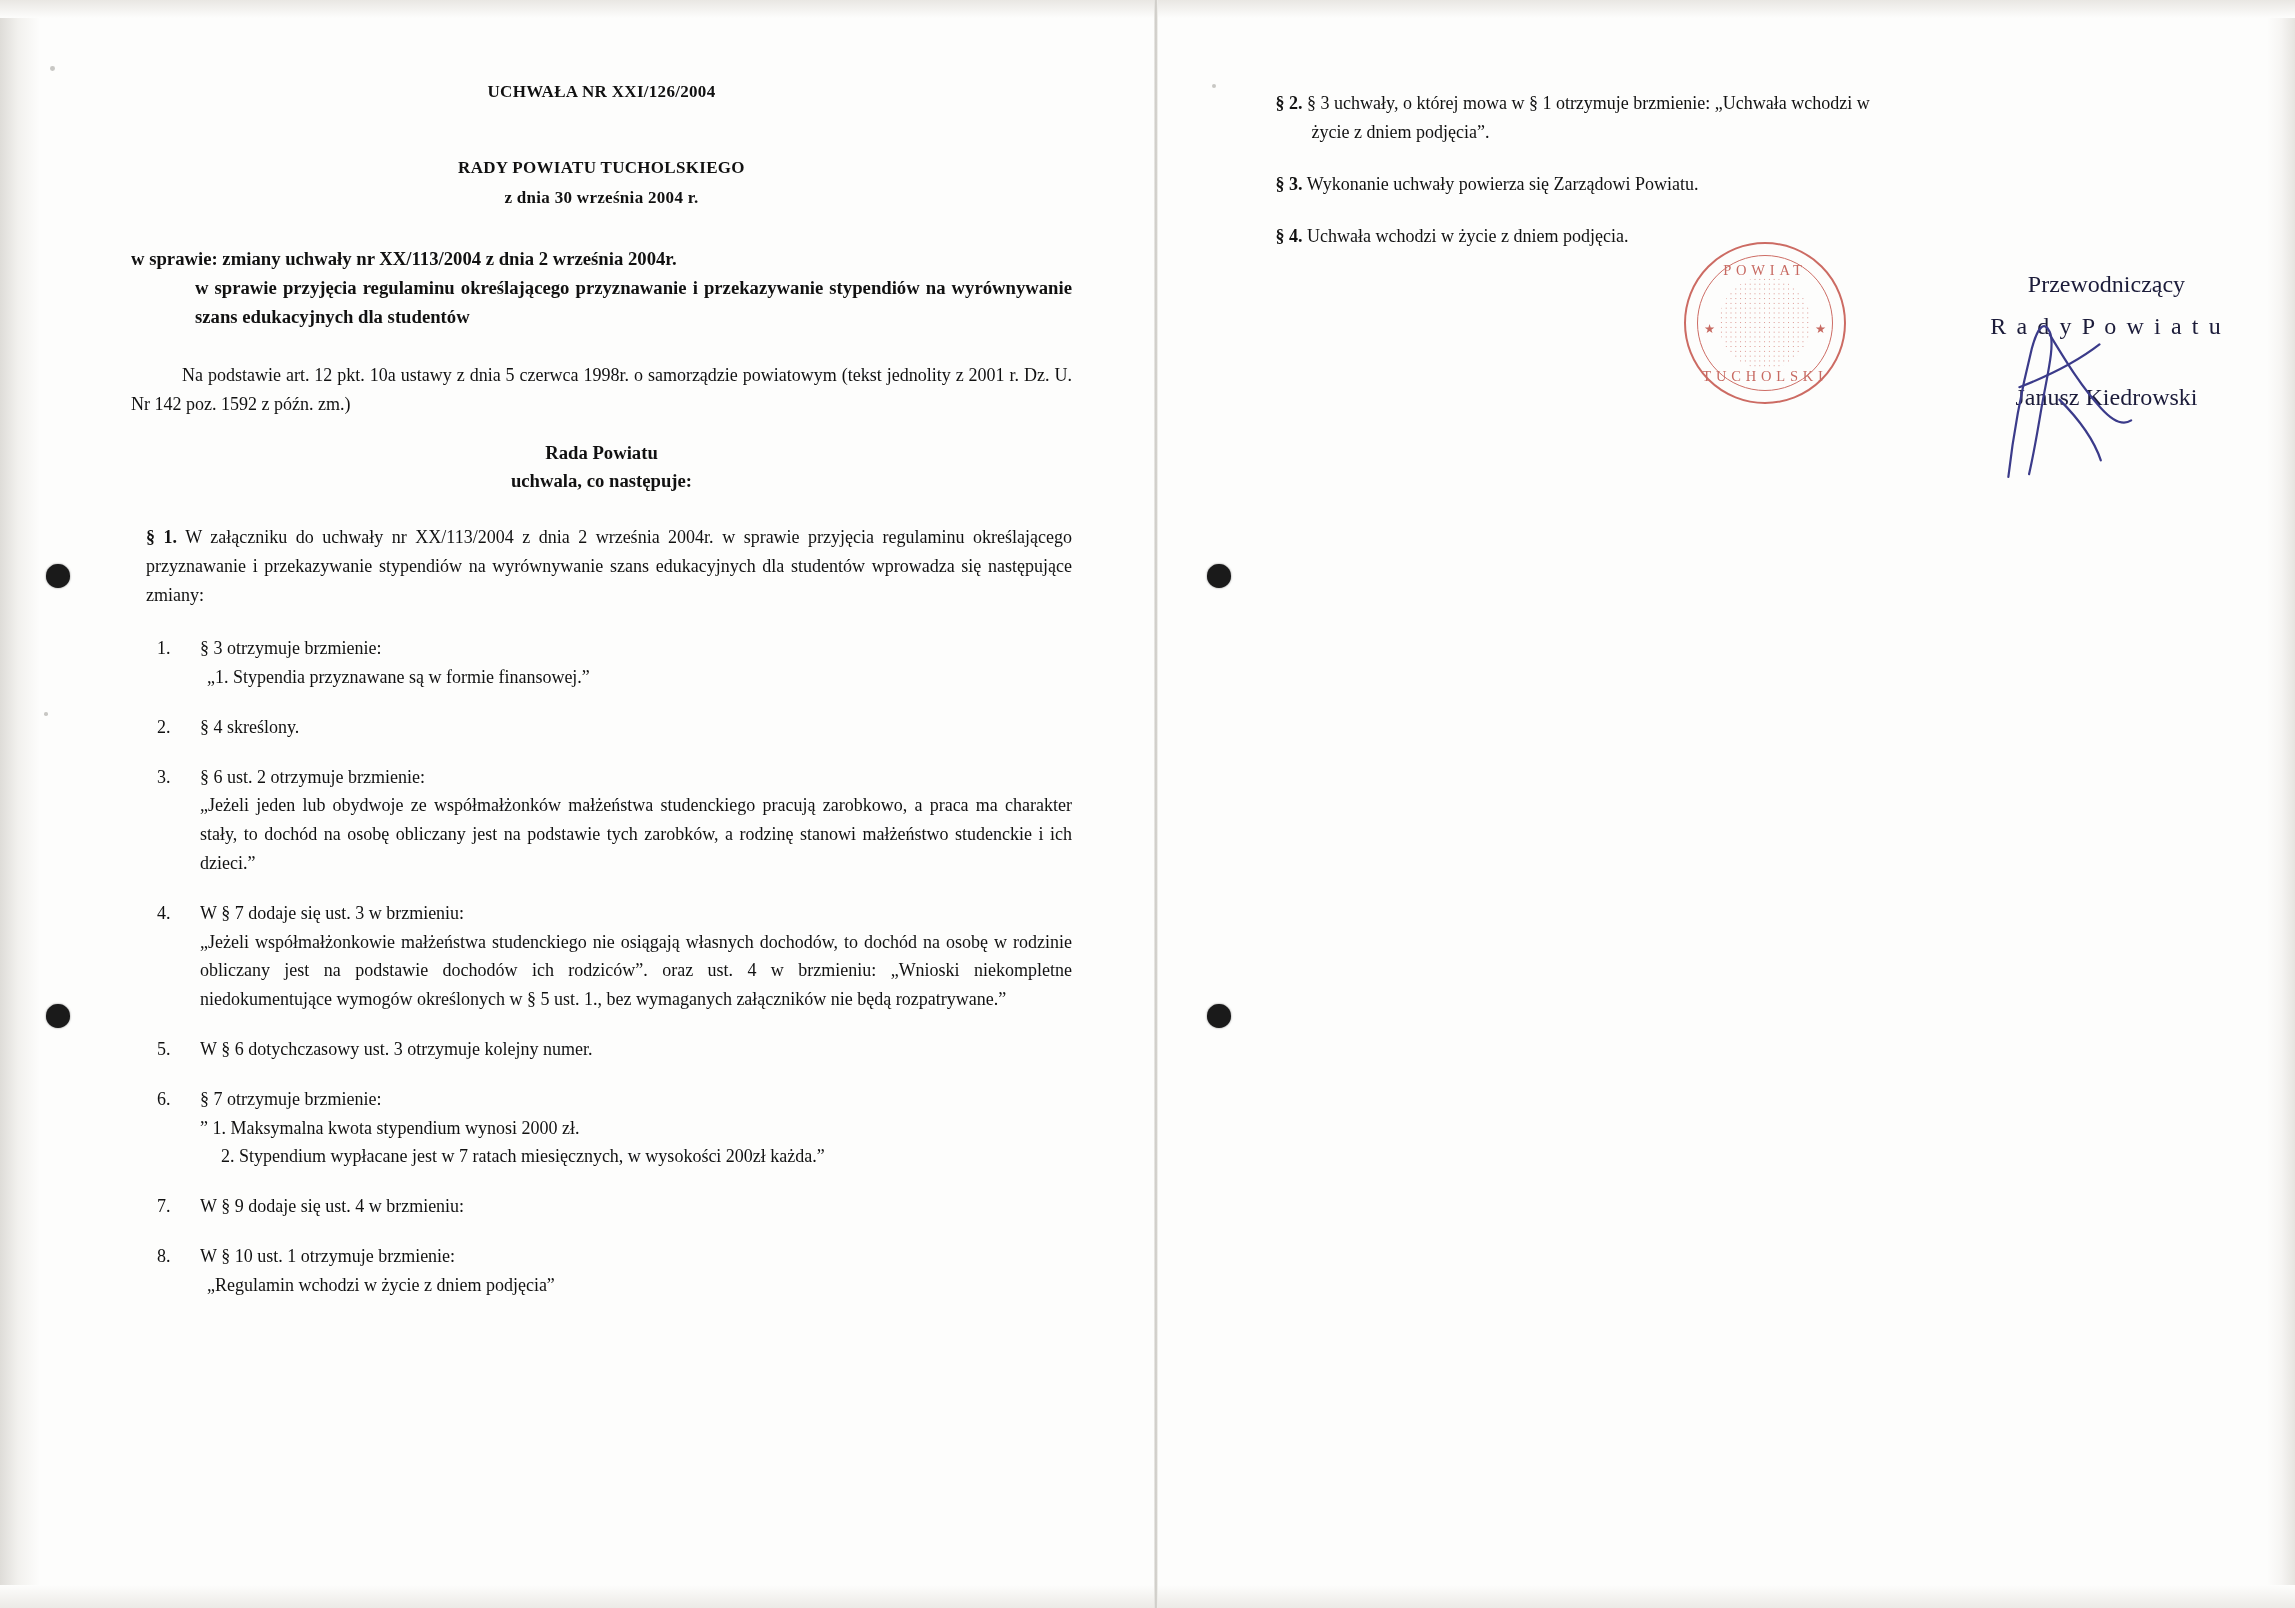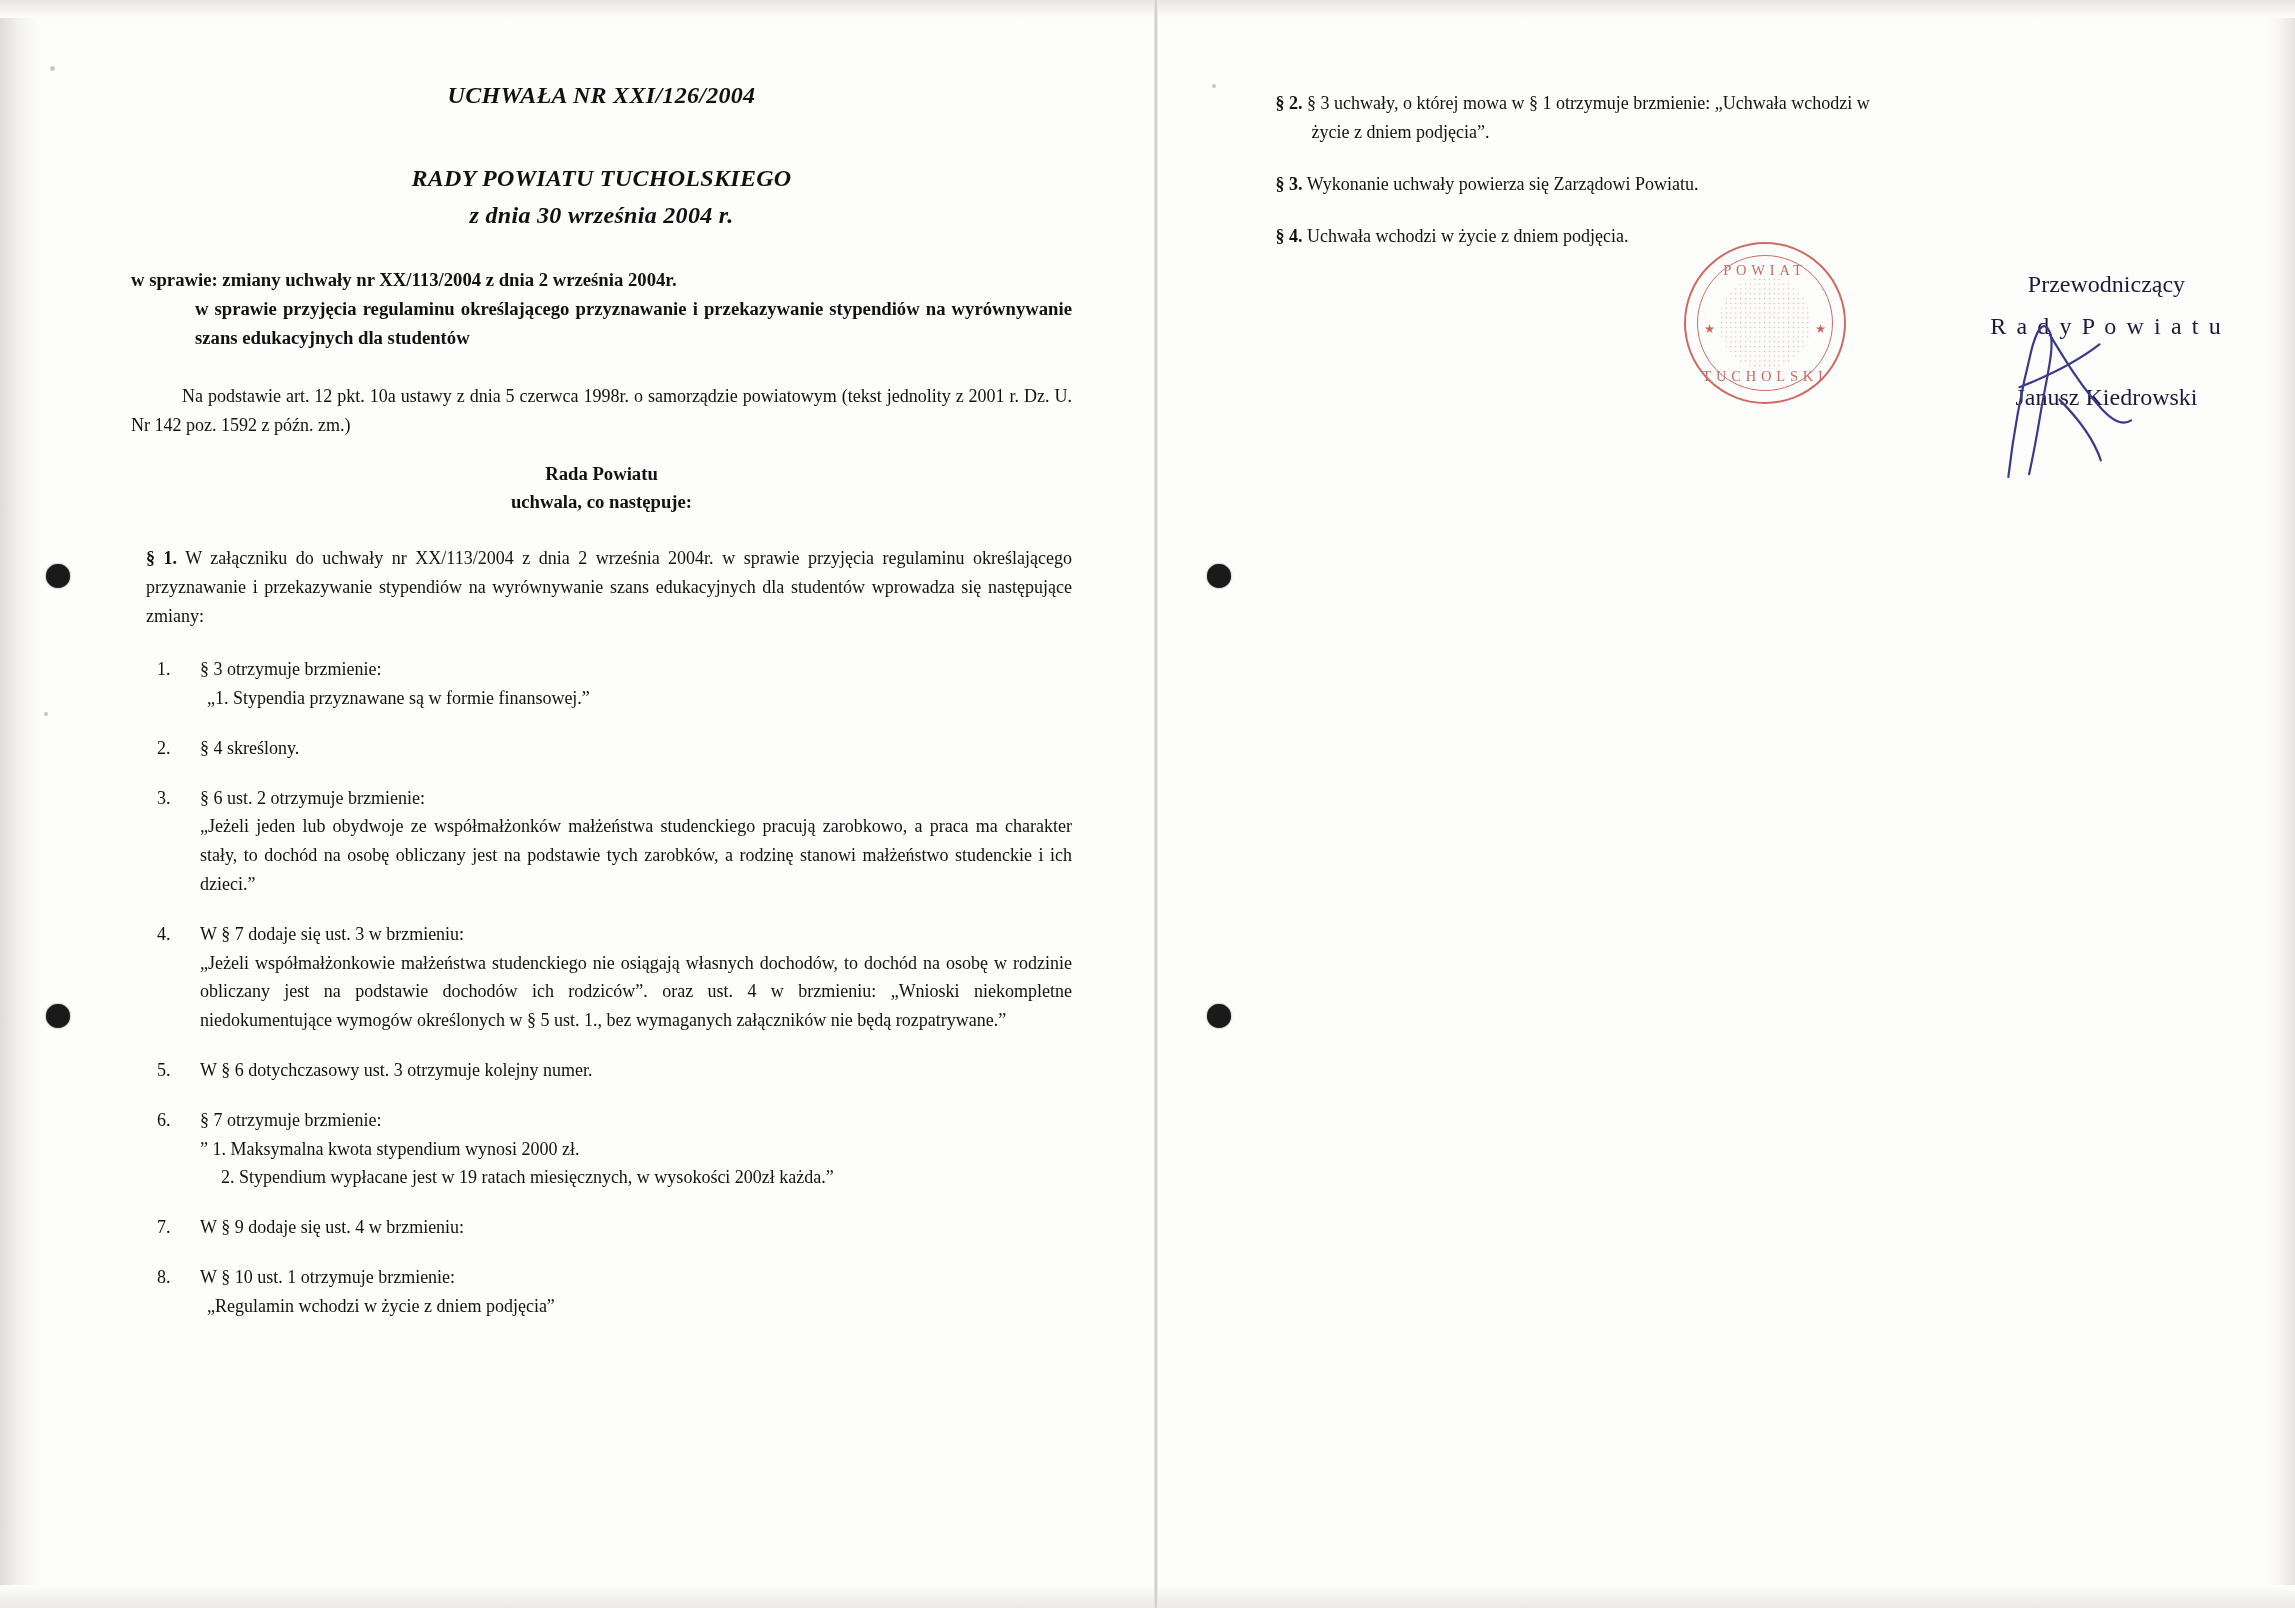--- a/index.html
+++ b/index.html
@@ -71,23 +71,22 @@
   .page-left { left: 41px;  width: 1107px; }
   .page-right{ left: 1169px; width: 1107px; }
 
   .col-inner-left  { position: absolute; left: 90px; top: 0; width: 941px; }
   .col-inner-right { position: absolute; left: 90px; top: 0; width: 954px; }
 
   
   .title {
     text-align: center;
     font-weight: bold;
-    font-size: 24px;
+    font-size: 17px;
     letter-spacing: 0.3px;
-    font-style: italic;
   }
   .t1 { margin-top: 82px; }
   .t2 { margin-top: 56px; }
   .t3 { margin-top: 9.7px; }
 
   .subject {
     margin-top: 36px;
     font-weight: bold;
     font-size: 18.7px;
     line-height: 1.56;
@@ -303,21 +302,21 @@
           <span class="q">„Jeżeli współmałżonkowie małżeństwa studenckiego nie osiągają własnych dochodów, to dochód na osobę w rodzinie obliczany jest na podstawie dochodów ich rodziców”. oraz ust. 4 w brzmieniu: „Wnioski niekompletne niedokumentujące wymogów określonych w § 5 ust. 1., bez wymaganych załączników nie będą rozpatrywane.”</span>
         </li>
         <li>
           <span class="num">5.</span>
           <span>W § 6  dotychczasowy ust. 3 otrzymuje kolejny numer.</span>
         </li>
         <li>
           <span class="num">6.</span>
           <span>§ 7 otrzymuje brzmienie:</span>
           <span class="q">” 1. Maksymalna kwota stypendium wynosi 2000 zł.</span>
-          <span class="sub-line">2. Stypendium wypłacane jest w 19 ratach miesięcznych, w wysokości 200zł każda.”</span>
+          <span class="sub-line">2. Stypendium wypłacane jest w 7 ratach miesięcznych, w wysokości 200zł każda.”</span>
         </li>
         <li>
           <span class="num">7.</span>
           <span>W § 9 dodaje się ust. 4 w brzmieniu:</span>
         </li>
         <li>
           <span class="num">8.</span>
           <span>W § 10 ust. 1 otrzymuje brzmienie:</span>
           <span class="q ind">„Regulamin wchodzi w życie z dniem podjęcia”</span>
         </li>

